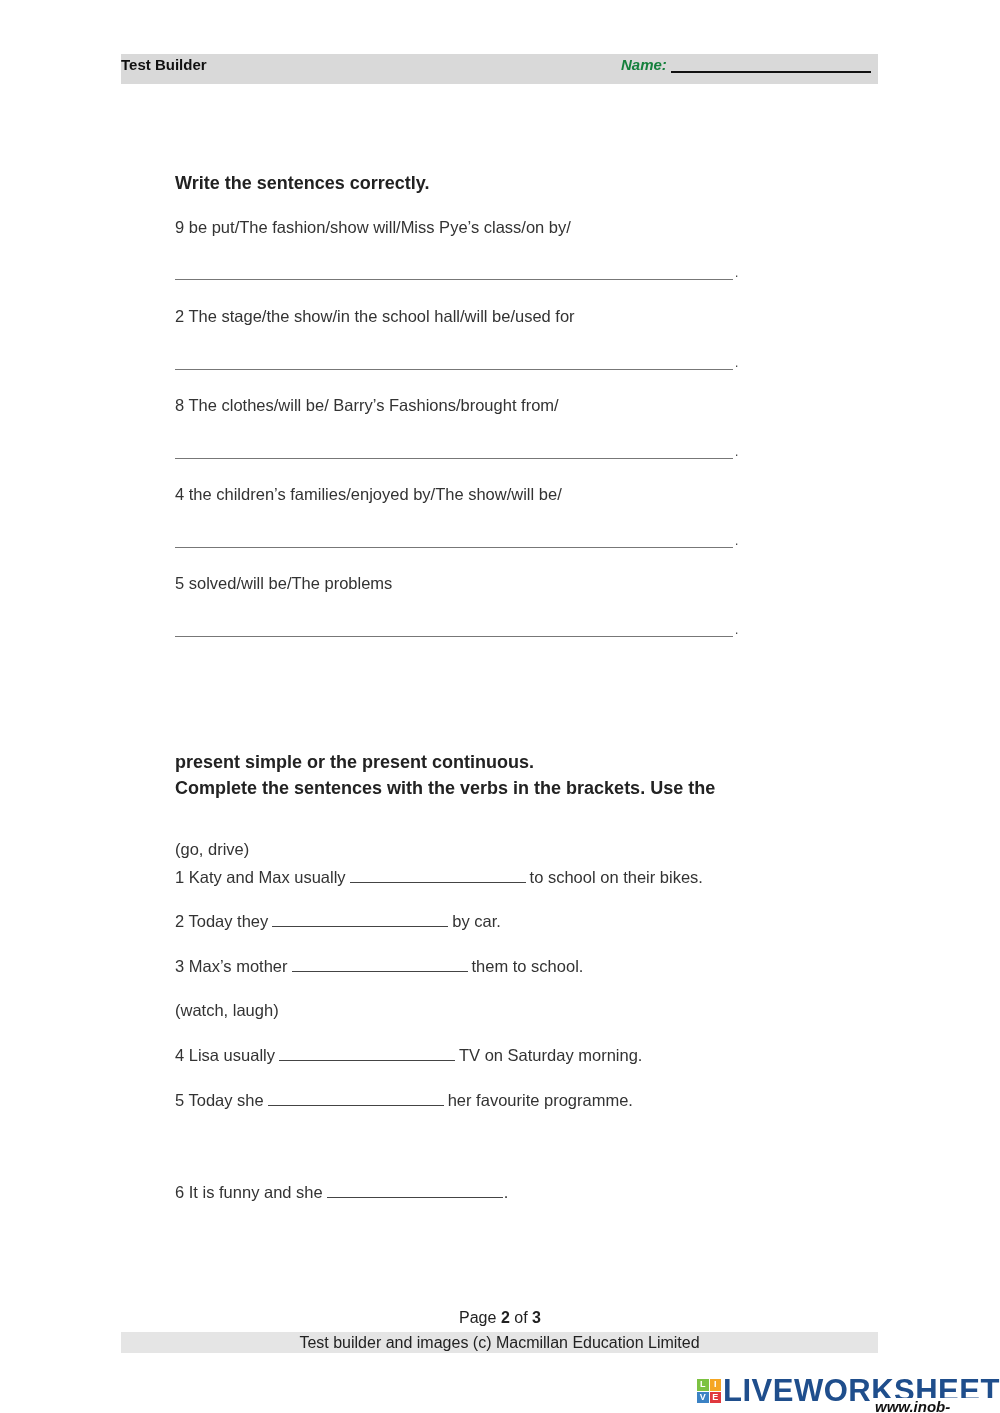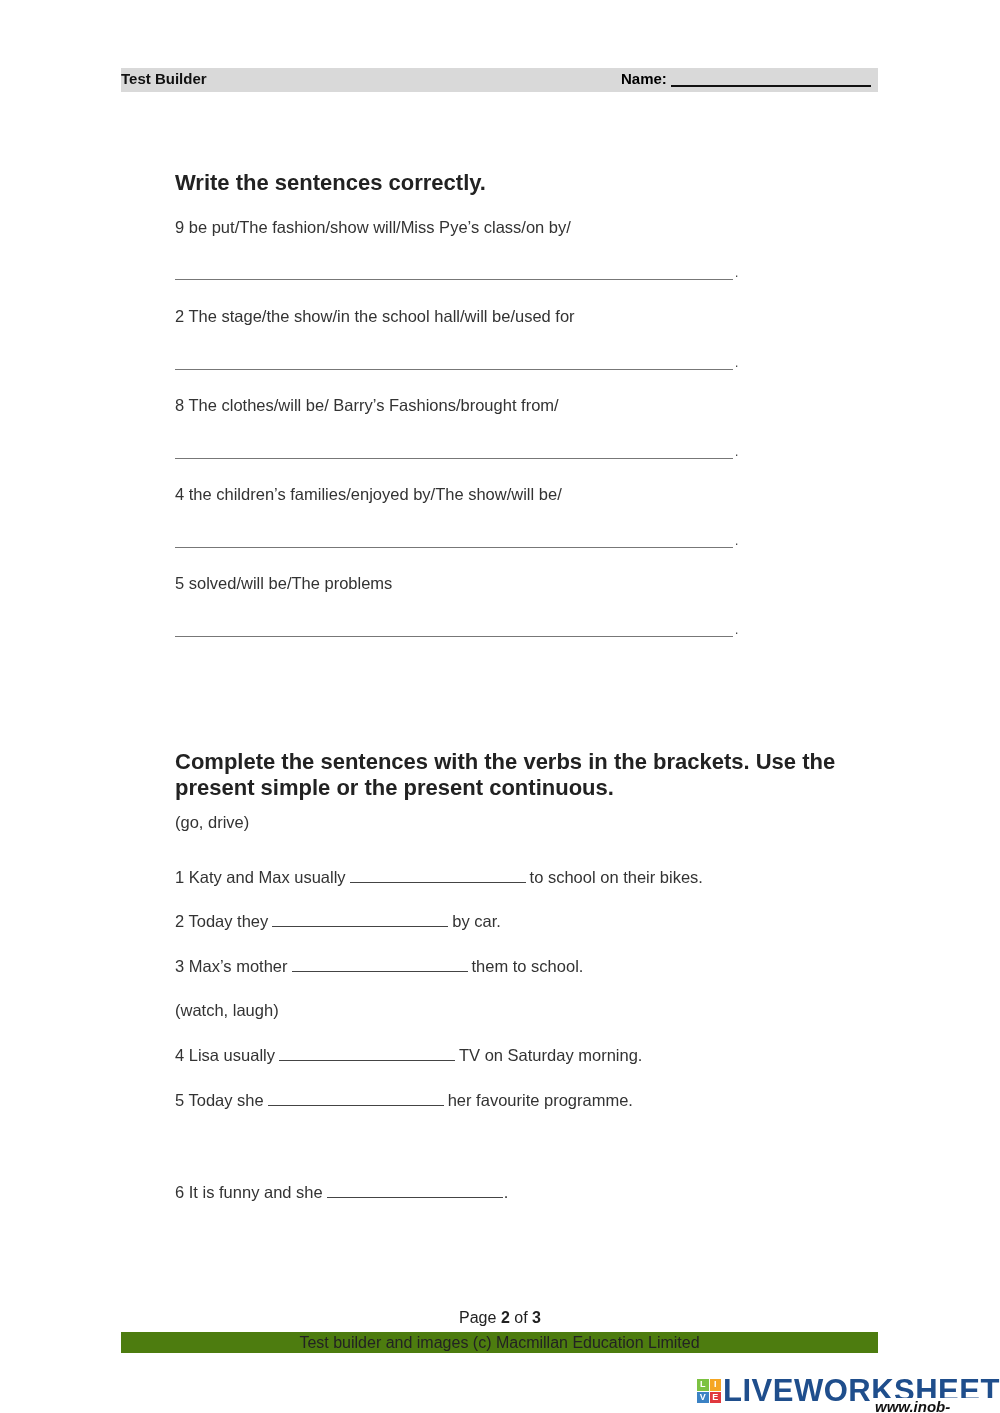--- a/index.html
+++ b/index.html
@@ -1,29 +1,29 @@
 <!DOCTYPE html>
 <html><head>
 <meta charset="utf-8">
 <style>
   html, body { margin:0; padding:0; }
   body { width:1000px; height:1413px; background:#ffffff; position:relative; overflow:hidden;
          font-family:"Liberation Sans", sans-serif; color:#222; }
-  .header-bar { position:absolute; left:121px; top:68px; width:757px; height:24px; background:#d9d9d9; }
+  .header-bar { position:absolute; left:121px; top:54px; width:757px; height:30px; background:#d9d9d9; }
   .header-left { position:absolute; left:0; top:2px; font-weight:bold; font-size:15px; color:#111; }
-  .header-right { position:absolute; left:500px; top:2px; font-weight:bold; font-size:15px; color:#000000; white-space:nowrap; }
+  .header-right { position:absolute; left:500px; top:2px; font-weight:bold; font-size:15px; color:#15803d; white-space:nowrap;font-style:italic; }
   .name-line { display:inline-block; width:200px; border-bottom:2px solid #111; height:14px; vertical-align:bottom; margin-left:4px; }
-  .section-title { position:absolute; left:175px; font-weight:bold; font-size:22px; color:#222; line-height:26px; }
+  .section-title { position:absolute; left:175px; font-weight:bold; font-size:18px; color:#222; line-height:26px; }
   .item { position:absolute; left:175px; font-size:16.5px; color:#333; white-space:nowrap; }
   .answer-line { position:absolute; left:175px; width:558px; border-bottom:1px solid #777; height:0; }
   .dot { position:absolute; font-size:12px; color:#333; }
   .blank { display:inline-block; width:176px; border-bottom:1px solid #444; height:12px; margin:0 4px; vertical-align:baseline; }
   .footer-page { position:absolute; left:0; width:1000px; top:1309px; text-align:center; font-size:16px; color:#222; }
   .footer-page b { font-weight:bold; }
-  .footer-bar { position:absolute; left:121px; top:1332px; width:757px; height:21px; background:#4d7c0f; text-align:center; font-size:16px; line-height:21px; color:#222; }
+  .footer-bar { position:absolute; left:121px; top:1332px; width:757px; height:21px; background:#e5e5e5; text-align:center; font-size:16px; line-height:21px; color:#222; }
   .brand { position:absolute; left:697px; top:1377px; width:300px; height:36px; }
   .brand-tiles { position:absolute; left:0; top:2px; width:24px; height:24px; display:grid; grid-template-columns:1fr 1fr; grid-gap:1px; }
   .tile { font-size:9px; font-weight:bold; color:#fff; text-align:center; line-height:11px; }
   .brand-text { position:absolute; left:26px; top:-4px; font-weight:bold; font-size:31px; color:#1f4e8c; letter-spacing:0.5px; }
   .brand-url { position:absolute; left:176px; top:21px; font-style:italic; font-weight:bold; font-size:15px; color:#111; background:#fff; padding:0 2px; }
 </style>
 </head>
 <body>
 
 <div class="header-bar">
@@ -47,25 +47,25 @@
 
 <div class="item" style="top:485px;">4 the children’s families/enjoyed by/The show/will be/</div>
 <div class="answer-line" style="top:547px;"></div>
 <span class="dot" style="left:735px; top:534px;">.</span>
 
 <div class="item" style="top:574px;">5 solved/will be/The problems</div>
 <div class="answer-line" style="top:636px;"></div>
 <span class="dot" style="left:735px; top:623px;">.</span>
 
 <div class="section-title" style="top:749px;">
+  <div>present simple or the present continuous.</div>
   <div>Complete the sentences with the verbs in the brackets. Use the</div>
-  <div>present simple or the present continuous.</div>
 </div>
 
-<div class="item" style="top:813px;">(go, drive)</div>
+<div class="item" style="top:840px;">(go, drive)</div>
 
 <div class="item" style="top:868px;">
   <span>1 Katy and Max usually</span><span class="blank"></span><span>to school on their bikes.</span>
 </div>
 <div class="item" style="top:912px;">
   <span>2 Today they</span><span class="blank"></span><span>by car.</span>
 </div>
 <div class="item" style="top:957px;">
   <span>3 Max’s mother</span><span class="blank"></span><span>them to school.</span>
 </div>

